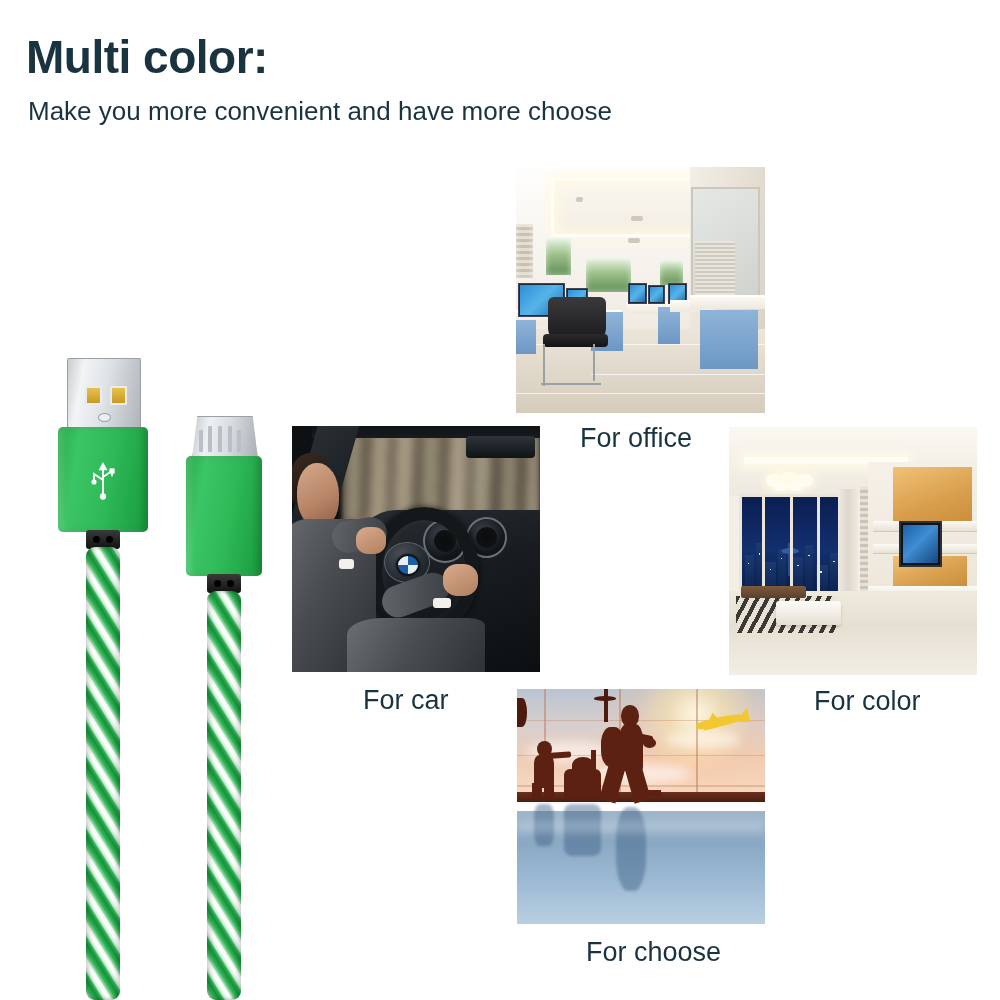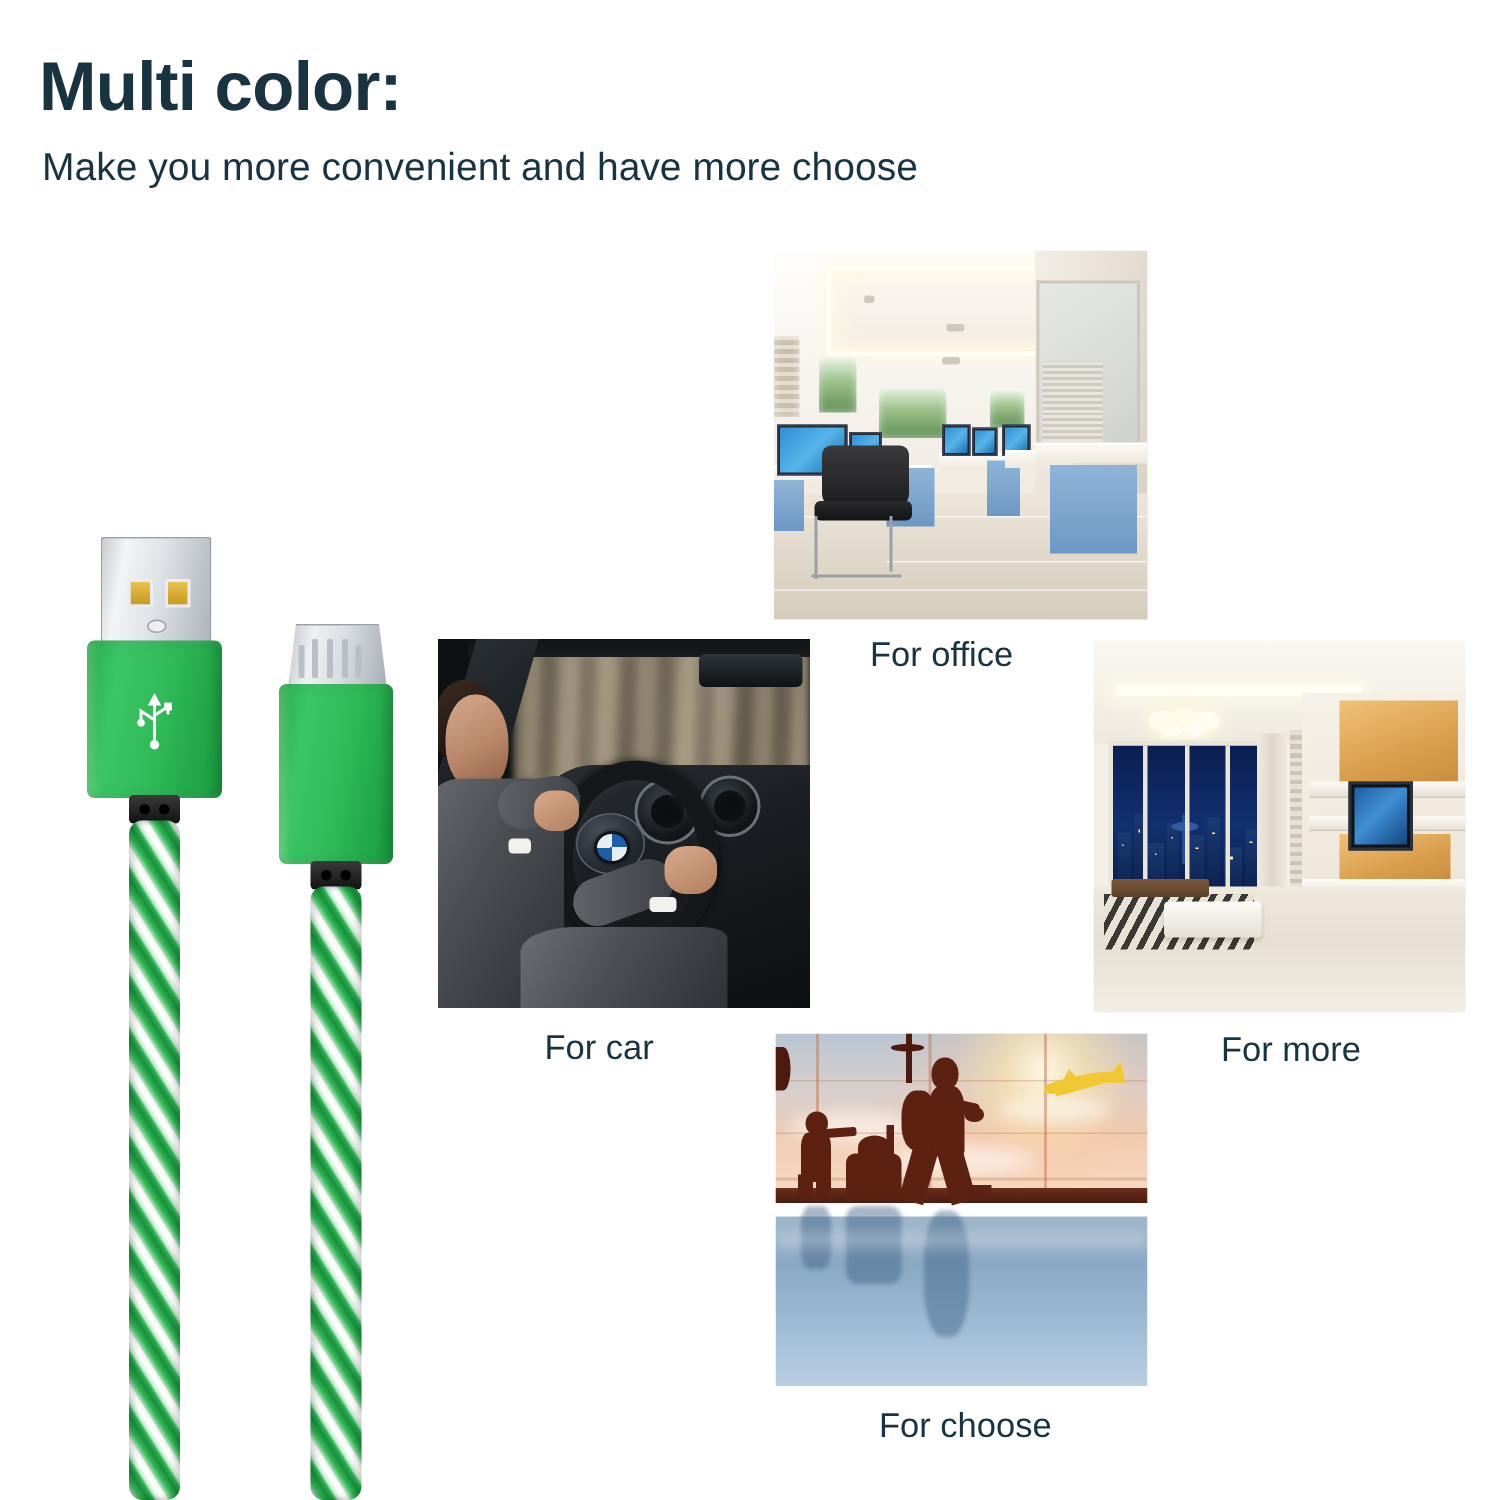--- a/index.html
+++ b/index.html
@@ -44,21 +44,21 @@
     position: absolute;
     overflow: hidden;
     background: #ffffff;
   }
   .photo .scene {
     position: absolute;
     inset: 0;
   }
   .caption {
     position: absolute;
-    font-size: 23px;
+    font-size: 27px;
     color: #1a3340;
     white-space: nowrap;
     font-family: "Liberation Sans", sans-serif;
   }
 
   
   .office-bg {
     position: absolute; inset: 0;
     background:
       linear-gradient(180deg,#fdfcfa 0%,#f6f2ec 40%,#efe9e0 70%,#e7e0d5 100%);
@@ -573,21 +573,21 @@
       <div class="home-tv" style="right:14%; top:38%; width:16%; height:17%;">
           <div class="tvimg"></div>
         </div>
 
       <div class="home-floor"></div>
       <div class="home-rug" style="left:3%; top:68%; width:40%; height:15%;"></div>
       <div class="home-ottoman" style="left:19%; top:70%; width:26%; height:10%;"></div>
       <div class="home-table" style="left:5%; top:64%; width:26%; height:5%;"></div>
     </div>
   </div>
-  <div class="caption" style="left:814px; top:686px;">For more</div>
+  <div class="caption" style="left:814px; top:686px;">For color</div>
 
   <div class="photo" style="left:517px; top:689px; width:248px; height:235px;">
     <div class="scene">
       <div class="tr-sky"></div>
       <div class="tr-cloud" style="left:4%; top:22%; width:34%; height:9%;"></div>
       <div class="tr-cloud" style="left:30%; top:32%; width:40%; height:8%;"></div>
       <div class="tr-cloud" style="left:60%; top:18%; width:30%; height:7%;"></div>
       <div class="tr-hmullion" style="top:13%;"></div>
       <div class="tr-hmullion" style="top:28%;"></div>
       <div class="tr-hmullion" style="top:41%;"></div>

